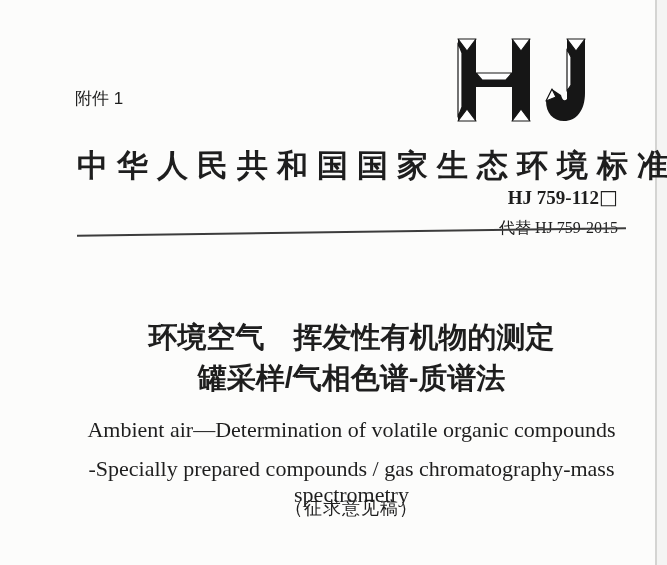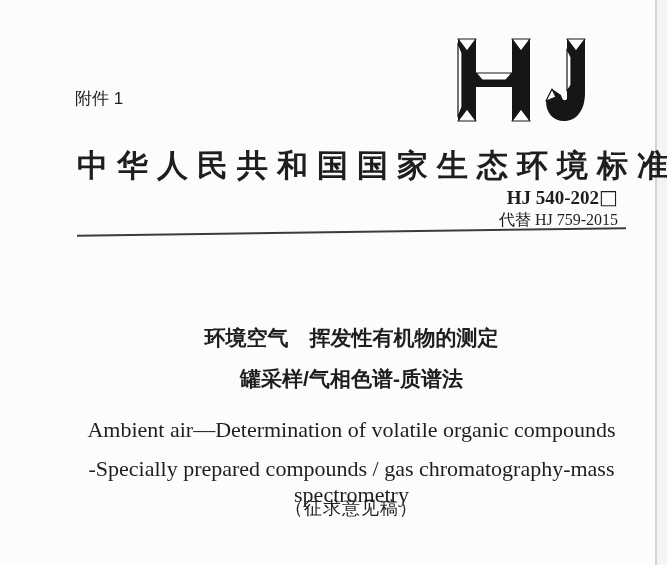--- a/index.html
+++ b/index.html
@@ -25,29 +25,29 @@
 
   .org-title{position:absolute;left:77px;top:145px;white-space:nowrap;
              font-size:31px;font-weight:700;letter-spacing:9px;
              font-family:"Liberation Serif","DejaVu Serif",serif;}
 
   .std-block{position:absolute;right:49px;top:186px;text-align:right;}
   .std-number{font-size:19px;font-weight:700;line-height:22px;
               font-family:"Liberation Serif","DejaVu Serif",serif;}
   .year-box{font-weight:400;font-size:20px;
             font-family:"DejaVu Sans",sans-serif;}
-  .replaces{font-size:16px;line-height:20px;margin-top:1px;
+  .replaces{font-size:16px;line-height:20px;margin-top:9px;
             font-family:"Liberation Serif","DejaVu Serif",serif;text-align:center;}
 
   .rule{position:absolute;left:77px;top:231px;width:549px;height:0;
         border-top:2px solid var(--rule-line);
         transform:rotate(-0.8deg);transform-origin:center;}
 
   .title-cn{position:absolute;left:77px;top:317px;width:549px;
-            text-align:center;font-weight:700;font-size:21px;line-height:41px;
+            text-align:center;font-weight:700;font-size:29px;line-height:41px;
             font-family:"Liberation Sans","DejaVu Sans",sans-serif;}
 
   .title-en{position:absolute;left:77px;width:549px;text-align:center;
             font-size:22px;font-family:"Liberation Serif","DejaVu Serif",serif;}
   .title-en.l1{top:417px;}
   .title-en.l2{top:456px;}
 
   .draft{position:absolute;left:77px;top:496px;width:549px;text-align:center;
          font-size:18px;letter-spacing:1px;
          font-family:"Liberation Sans","DejaVu Sans",sans-serif;}
@@ -77,21 +77,21 @@
       <polygon points="3,6 7,16 7,70 3,80"></polygon>
       <polygon points="112,2 130,2 121,14"></polygon>
       <polygon points="91,64 97,52 101,60"></polygon>
       <polygon points="112,12 116,20 116,48 112,54"></polygon>
     </g>
   </svg>
 
   <h1 class="org-title">中华人民共和国国家生态环境标准</h1>
 
   <div class="std-block">
-    <div class="std-number"><span>HJ 540-202</span><span class="year-box">□</span></div>
+    <div class="std-number"><span>HJ 759-112</span><span class="year-box">□</span></div>
     <div class="replaces">代替 HJ 759-2015</div>
   </div>
 
   <div class="rule"></div>
 
   <div class="title-cn">
     <div>环境空气　挥发性有机物的测定</div>
     <div>罐采样/气相色谱-质谱法</div>
   </div>
 

